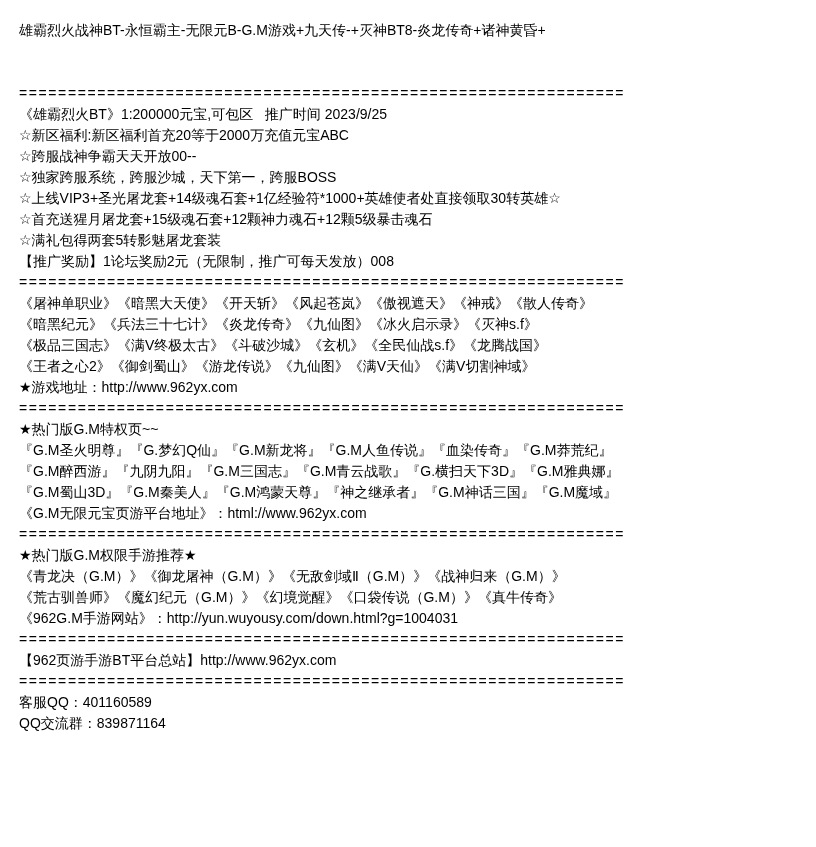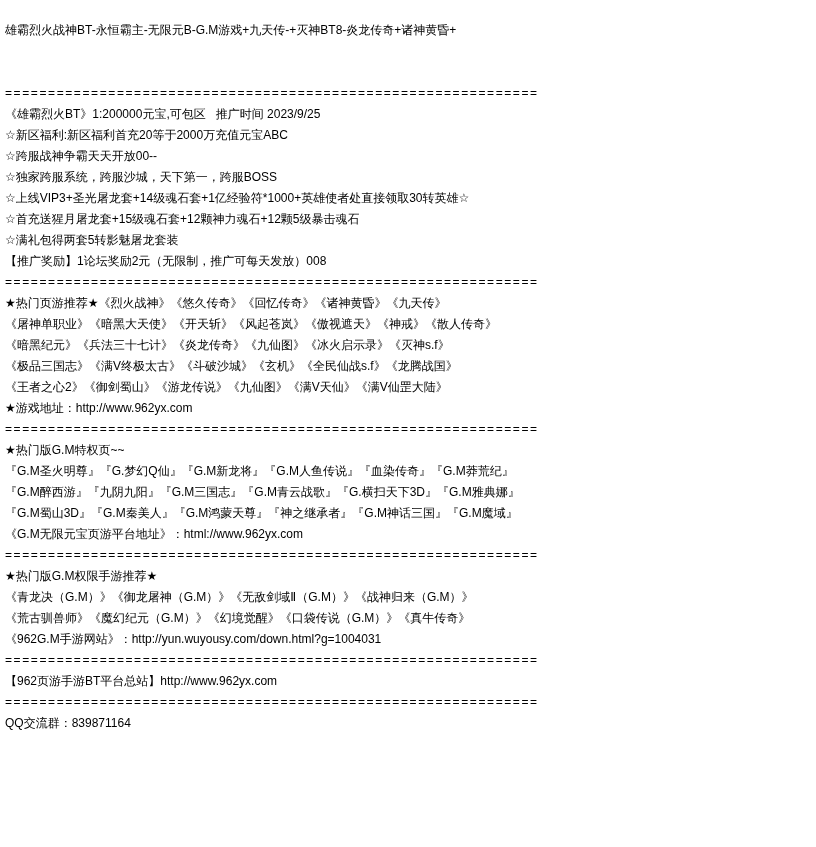--- a/index.html
+++ b/index.html
@@ -6,23 +6,23 @@
     margin: 0;
     padding: 0;
     background: #ffffff;
     width: 816px;
     height: 847px;
     overflow: hidden;
   }
   .doc {
     box-sizing: border-box;
     width: 816px;
-    padding: 20px 6px 0 5px;
+    padding: 20px 6px 0 19px;
     font-family: "Liberation Sans", "DejaVu Sans", sans-serif;
-    font-size: 12px;
+    font-size: 14px;
     line-height: 21px;
     color: #000000;
   }
   .line {
     margin: 0;
     padding: 0;
     height: 21px;
     white-space: pre;
     overflow: visible;
   }
@@ -46,25 +46,24 @@
   <p class="line">☆新区福利:新区福利首充20等于2000万充值元宝ABC</p>
   <p class="line">☆跨服战神争霸天天开放00--</p>
   <p class="line">☆独家跨服系统，跨服沙城，天下第一，跨服BOSS</p>
   <p class="line">☆上线VIP3+圣光屠龙套+14级魂石套+1亿经验符*1000+英雄使者处直接领取30转英雄☆</p>
   <p class="line">☆首充送猩月屠龙套+15级魂石套+12颗神力魂石+12颗5级暴击魂石</p>
   <p class="line">☆满礼包得两套5转影魅屠龙套装</p>
   <p class="line">【推广奖励】1论坛奖励2元（无限制，推广可每天发放）008</p>
 
   <p class="line sep">==============================================================</p>
 
-  <p class="line">★热门页游推荐★《烈火战神》《悠久传奇》《回忆传奇》《诸神黄昏》《九天传》</p>
   <p class="line">《屠神单职业》《暗黑大天使》《开天斩》《风起苍岚》《傲视遮天》《神戒》《散人传奇》</p>
   <p class="line">《暗黑纪元》《兵法三十七计》《炎龙传奇》《九仙图》《冰火启示录》《灭神s.f》</p>
   <p class="line">《极品三国志》《满V终极太古》《斗破沙城》《玄机》《全民仙战s.f》《龙腾战国》</p>
-  <p class="line">《王者之心2》《御剑蜀山》《游龙传说》《九仙图》《满V天仙》《满V仙罡大陆》</p>
+  <p class="line">《王者之心2》《御剑蜀山》《游龙传说》《九仙图》《满V天仙》《满V切割神域》</p>
   <p class="line">★游戏地址：http://www.962yx.com</p>
 
   <p class="line sep">==============================================================</p>
 
   <p class="line">★热门版G.M特权页~~</p>
   <p class="line">『G.M圣火明尊』『G.梦幻Q仙』『G.M新龙将』『G.M人鱼传说』『血染传奇』『G.M莽荒纪』</p>
   <p class="line">『G.M醉西游』『九阴九阳』『G.M三国志』『G.M青云战歌』『G.横扫天下3D』『G.M雅典娜』</p>
   <p class="line">『G.M蜀山3D』『G.M秦美人』『G.M鸿蒙天尊』『神之继承者』『G.M神话三国』『G.M魔域』</p>
   <p class="line">《G.M无限元宝页游平台地址》：html://www.962yx.com</p>
 
@@ -74,15 +73,16 @@
   <p class="line">《青龙决（G.M）》《御龙屠神（G.M）》《无敌剑域Ⅱ（G.M）》《战神归来（G.M）》</p>
   <p class="line">《荒古驯兽师》《魔幻纪元（G.M）》《幻境觉醒》《口袋传说（G.M）》《真牛传奇》</p>
   <p class="line">《962G.M手游网站》：http://yun.wuyousy.com/down.html?g=1004031</p>
 
   <p class="line sep">==============================================================</p>
 
   <p class="line">【962页游手游BT平台总站】http://www.962yx.com</p>
 
   <p class="line sep">==============================================================</p>
 
+  <p class="line">客服QQ：401160589</p>
   <p class="line">QQ交流群：839871164</p>
 
 </div>
 
 </body></html>

